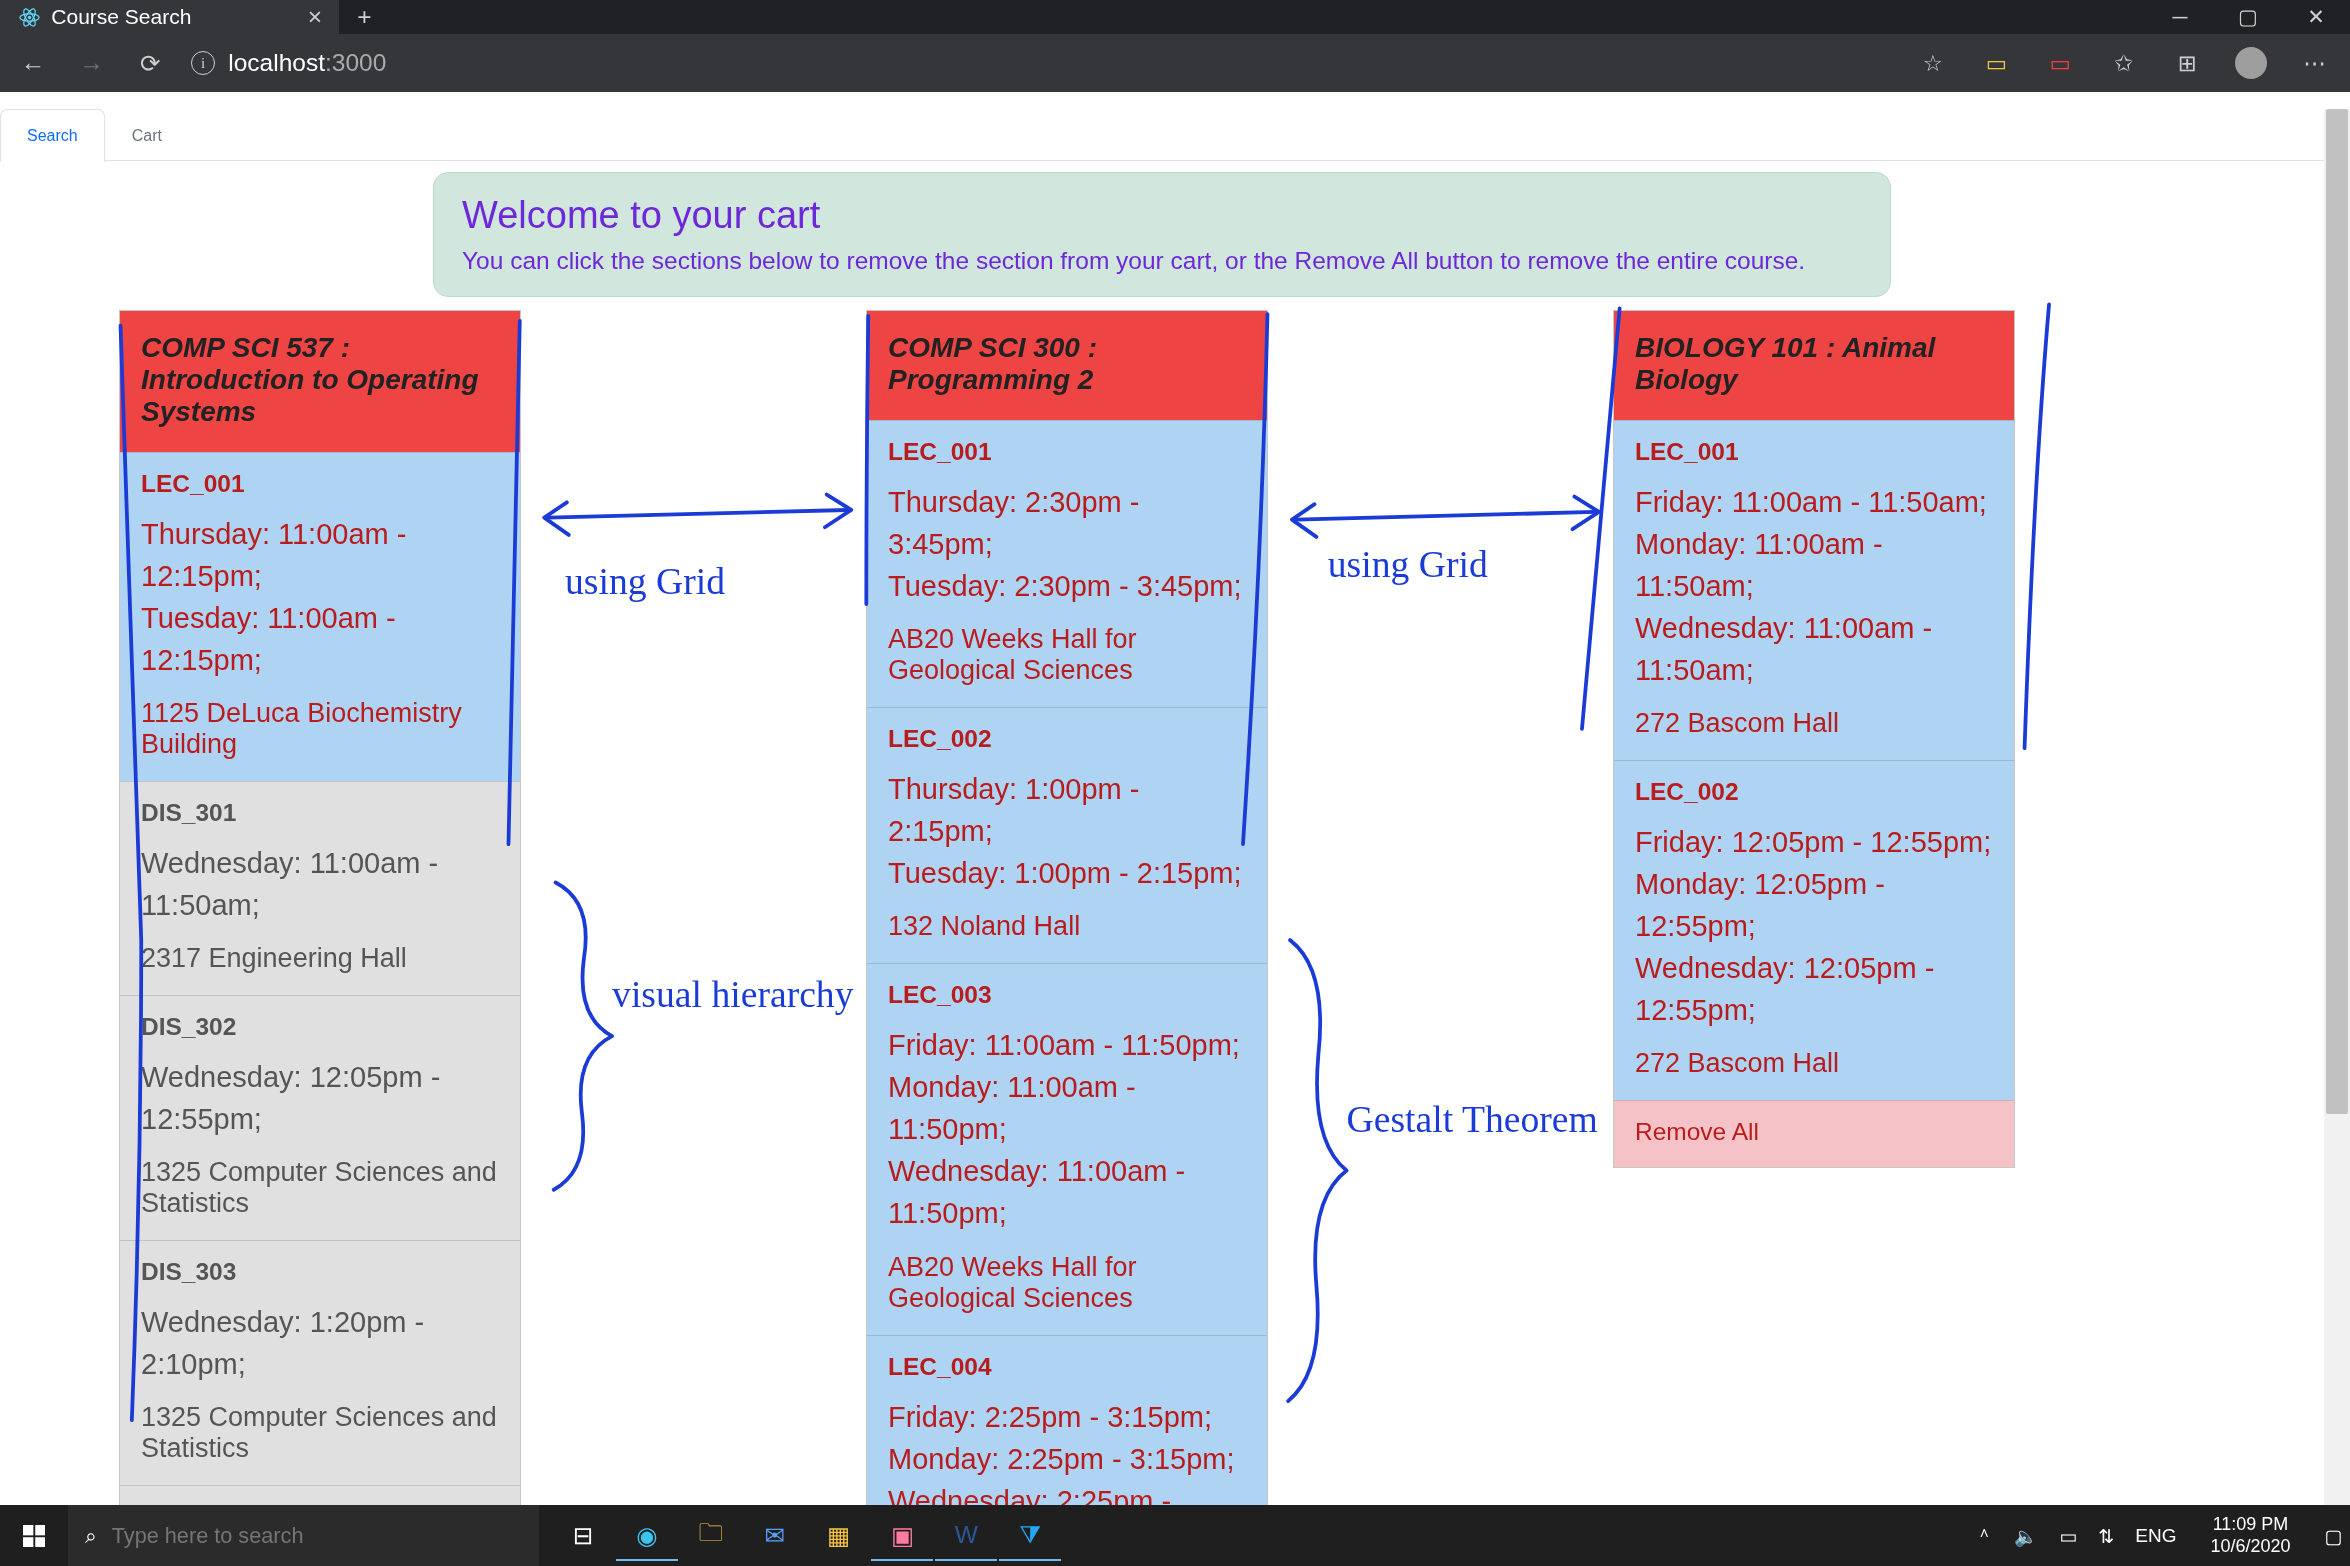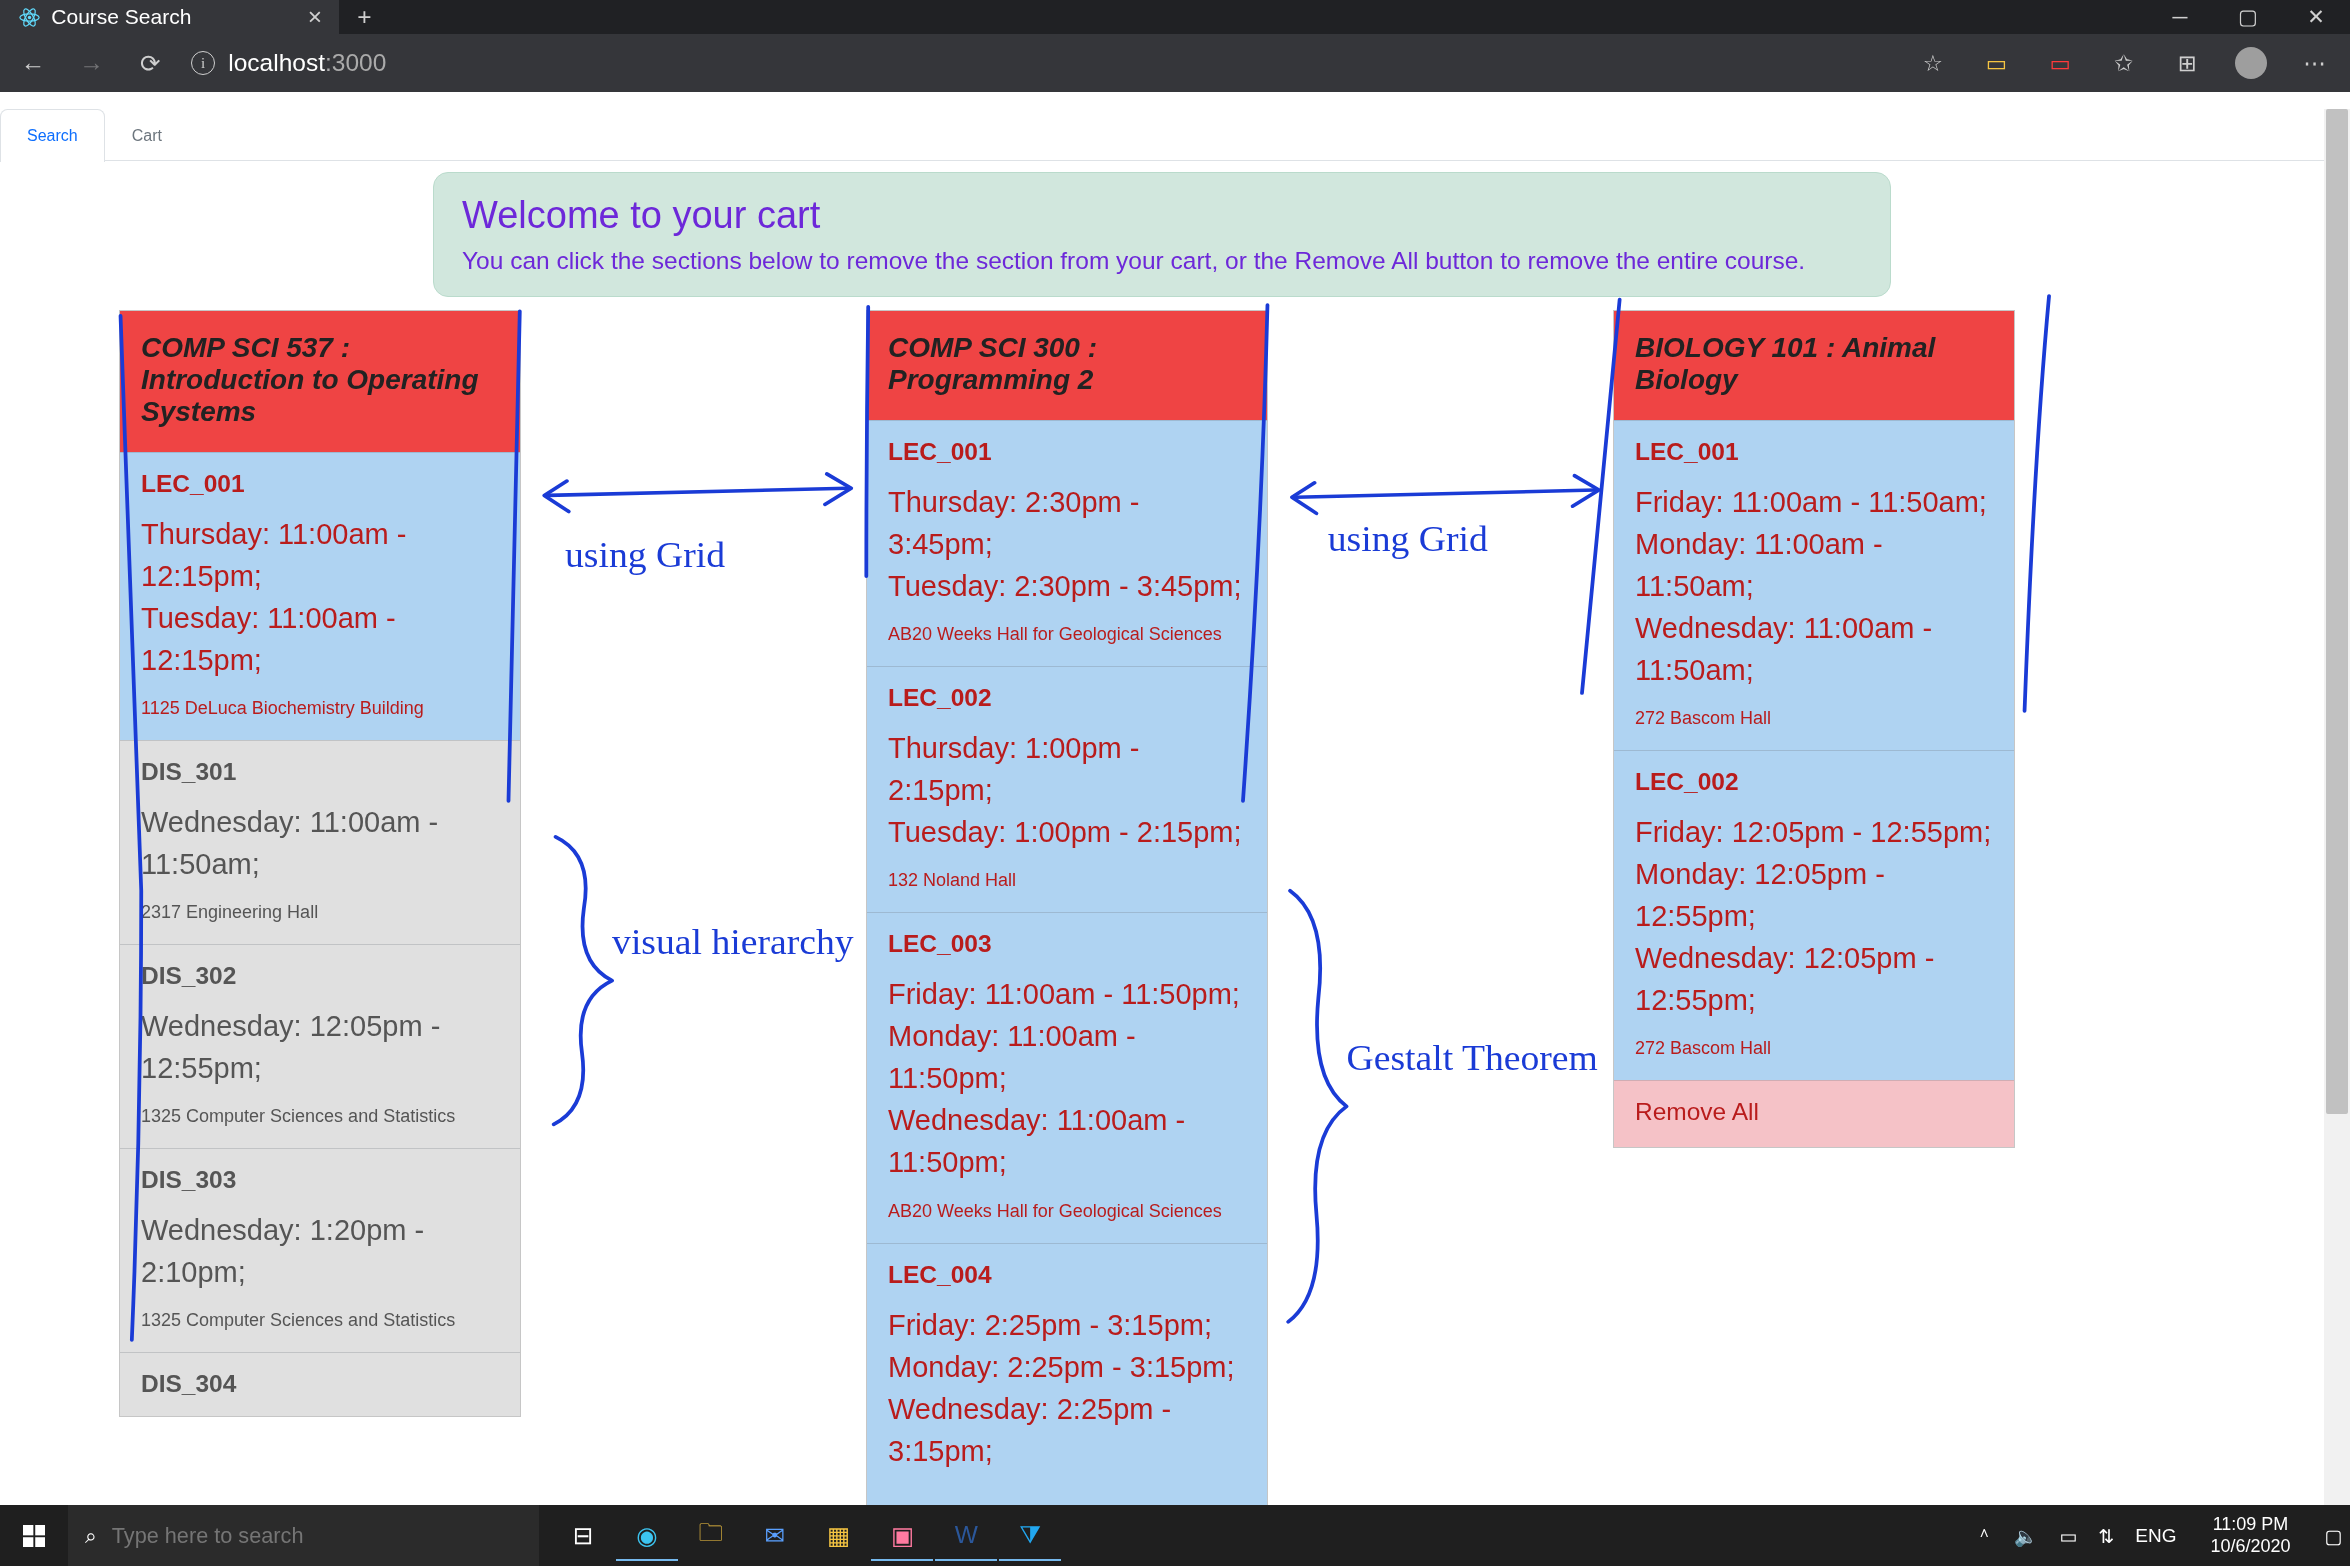--- a/index.html
+++ b/index.html
@@ -44,21 +44,21 @@
 .grid { display:grid; grid-template-columns: 402px 402px 402px; column-gap:345px; padding:0 119px; align-items:start; }
 .course { border:0.9px solid #c6c6c6; background:#fff; }
 .course-header { padding:21px 21px 24.5px 21px; background:#ef4444;font-style:italic; }
 .course-header h3 { font-size:28px; font-weight:700; color:#222; }
 .section { padding:17px 21px 21px 21px; border-top:0.9px solid #6c757d44; }
 .sec-blue { background:#afd3f2; color:#b91c1c; }
 .sec-grey { background:#e0e0e0; color:#555; }
 .sec-pink { background:#f5c2c7; color:#b91c1c; text-align:left; }
 .sec-id { font-weight:700; font-size:24.5px; margin-bottom:15px; }
 .sec-times { font-size:29px; line-height:1.45; margin-bottom:17px; }
-.sec-loc { font-size:18px; }
+.sec-loc { font-size:27px; }
 .remove { font-size:24.5px; }
 
 
 .ink { position:absolute; inset:0; pointer-events:none; }
 .ink line, .ink path, .ink polyline { stroke:#1a3bd6; stroke-width:4; fill:none; stroke-linecap:round; stroke-linejoin:round; }
 .ink text { fill:#1a3bd6; font-family:"Segoe Script","Comic Sans MS",cursive; font-size:40px; }
 
 
 .taskbar { position:absolute; bottom:0; left:0; right:0; height:62px; background:#1f1f1f; display:flex; align-items:center; color:#fff; font-size:21px; }
 .taskbar .start { width:68px; display:flex; align-items:center; justify-content:center; }

